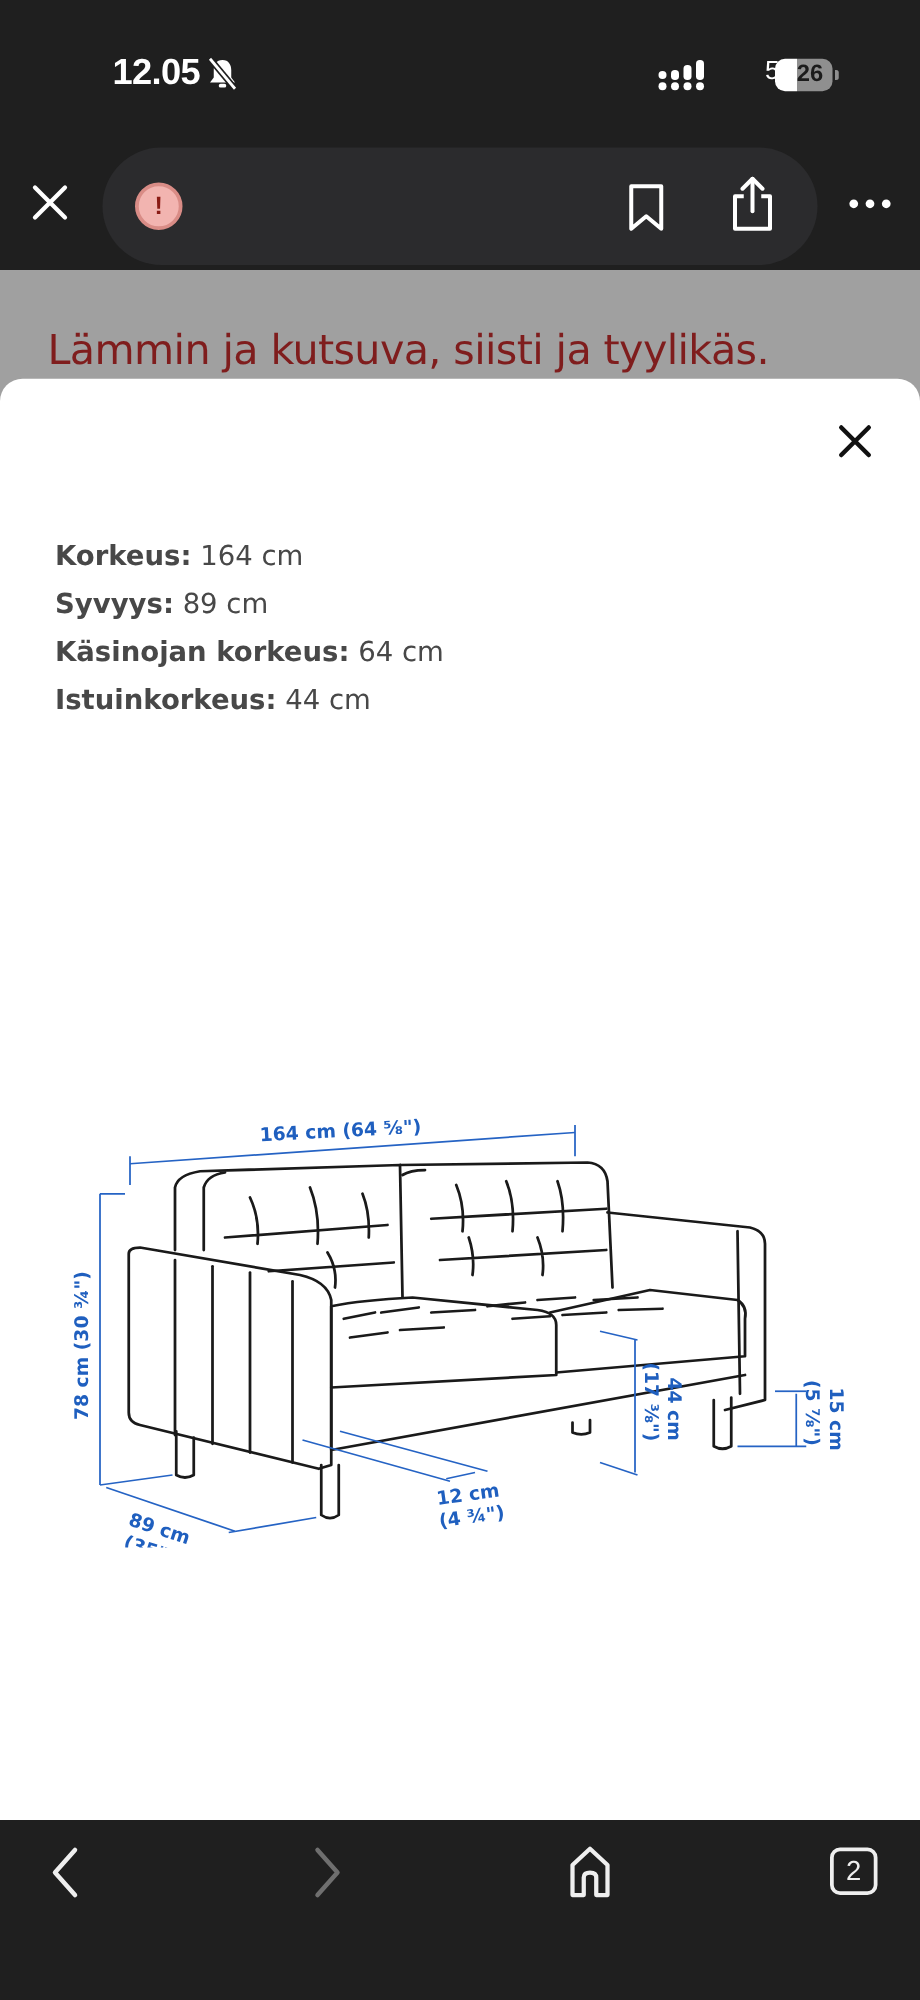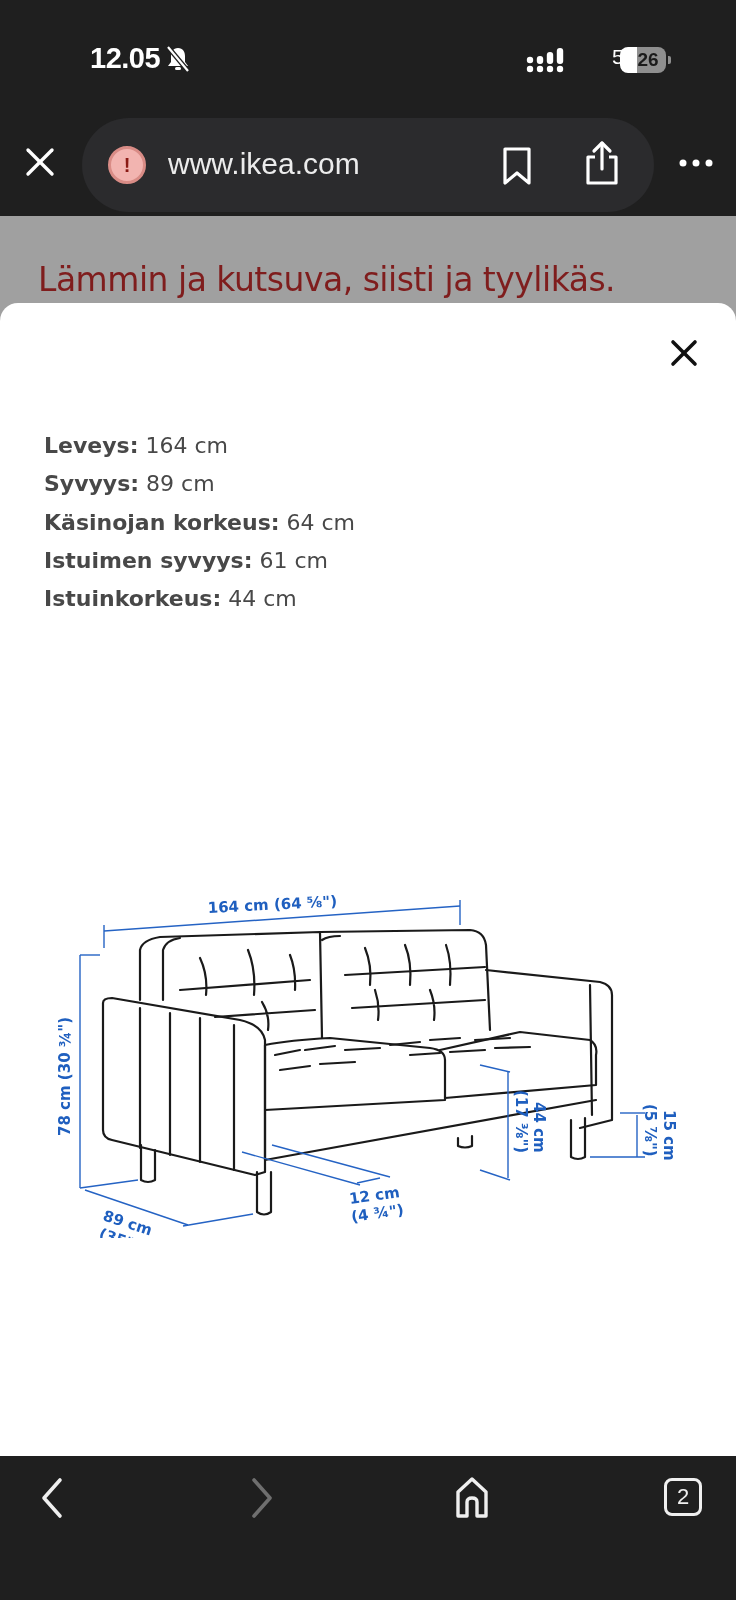--- a/index.html
+++ b/index.html
@@ -79,21 +79,20 @@
 
 <div class="toolbar">
   <svg class="close-tab-btn" viewBox="0 0 40 40">
     <line x1="8" y1="8" x2="32" y2="32" stroke="#fff" stroke-width="3.4" stroke-linecap="round"></line>
     <line x1="32" y1="8" x2="8" y2="32" stroke="#fff" stroke-width="3.4" stroke-linecap="round"></line>
   </svg>
   <div class="url-bar">
     <div class="warn-icon">
         <span>!</span>
       </div>
-    <div class="url-text">www.ikea.com</div>
     <svg class="bookmark-btn" viewBox="0 0 34 40">
       <path d="M5 3 L29 3 L29 37 L17 27 L5 37 Z" fill="none" stroke="#fff" stroke-width="3.2" stroke-linejoin="round"></path>
     </svg>
     <svg class="share-btn" viewBox="0 0 36 46">
       <path d="M11 17 L4 17 L4 43 L32 43 L32 17 L25 17" fill="none" stroke="#fff" stroke-width="3.2" stroke-linejoin="round"></path>
       <line x1="18" y1="3" x2="18" y2="29" stroke="#fff" stroke-width="3.2" stroke-linecap="round"></line>
       <polyline points="10,11 18,3 26,11" fill="none" stroke="#fff" stroke-width="3.2" stroke-linecap="round" stroke-linejoin="round"></polyline>
     </svg>
   </div>
   <svg class="more-btn" viewBox="0 0 40 14">
@@ -107,24 +106,23 @@
   <div class="page-headline">Lämmin ja kutsuva, siisti ja tyylikäs.</div>
 </div>
 
 <div class="sheet">
   <svg class="sheet-close" viewBox="0 0 40 40">
     <line x1="9" y1="9" x2="31" y2="31" stroke="#111" stroke-width="3.6" stroke-linecap="round"></line>
     <line x1="31" y1="9" x2="9" y2="31" stroke="#111" stroke-width="3.6" stroke-linecap="round"></line>
   </svg>
 
   <ul class="spec-list">
-    <li><span class="spec-label">Leveys:</span><span class="spec-value"> 164 cm</span></li>
+    <li><span class="spec-label">Korkeus:</span><span class="spec-value"> 164 cm</span></li>
     <li><span class="spec-label">Syvyys:</span><span class="spec-value"> 89 cm</span></li>
     <li><span class="spec-label">Käsinojan korkeus:</span><span class="spec-value"> 64 cm</span></li>
-    <li><span class="spec-label">Istuimen syvyys:</span><span class="spec-value"> 61 cm</span></li>
     <li><span class="spec-label">Istuinkorkeus:</span><span class="spec-value"> 44 cm</span></li>
   </ul>
 
   <svg class="diagram" viewBox="40 858 680 380">
     <g fill="none" stroke="#1a1a1a" stroke-width="2.2" stroke-linejoin="round" stroke-linecap="round">
 
       <path d="M140 1000 L140 950 Q142 940 160 937 L320 932 L322 1038"></path>
       <path d="M163 1000 L163 950 Q166 940 180 938"></path>
       <path d="M320 932 L470 930 Q484 931 486 945 L490 1030"></path>
       <path d="M322 940 Q328 936 340 936"></path>

